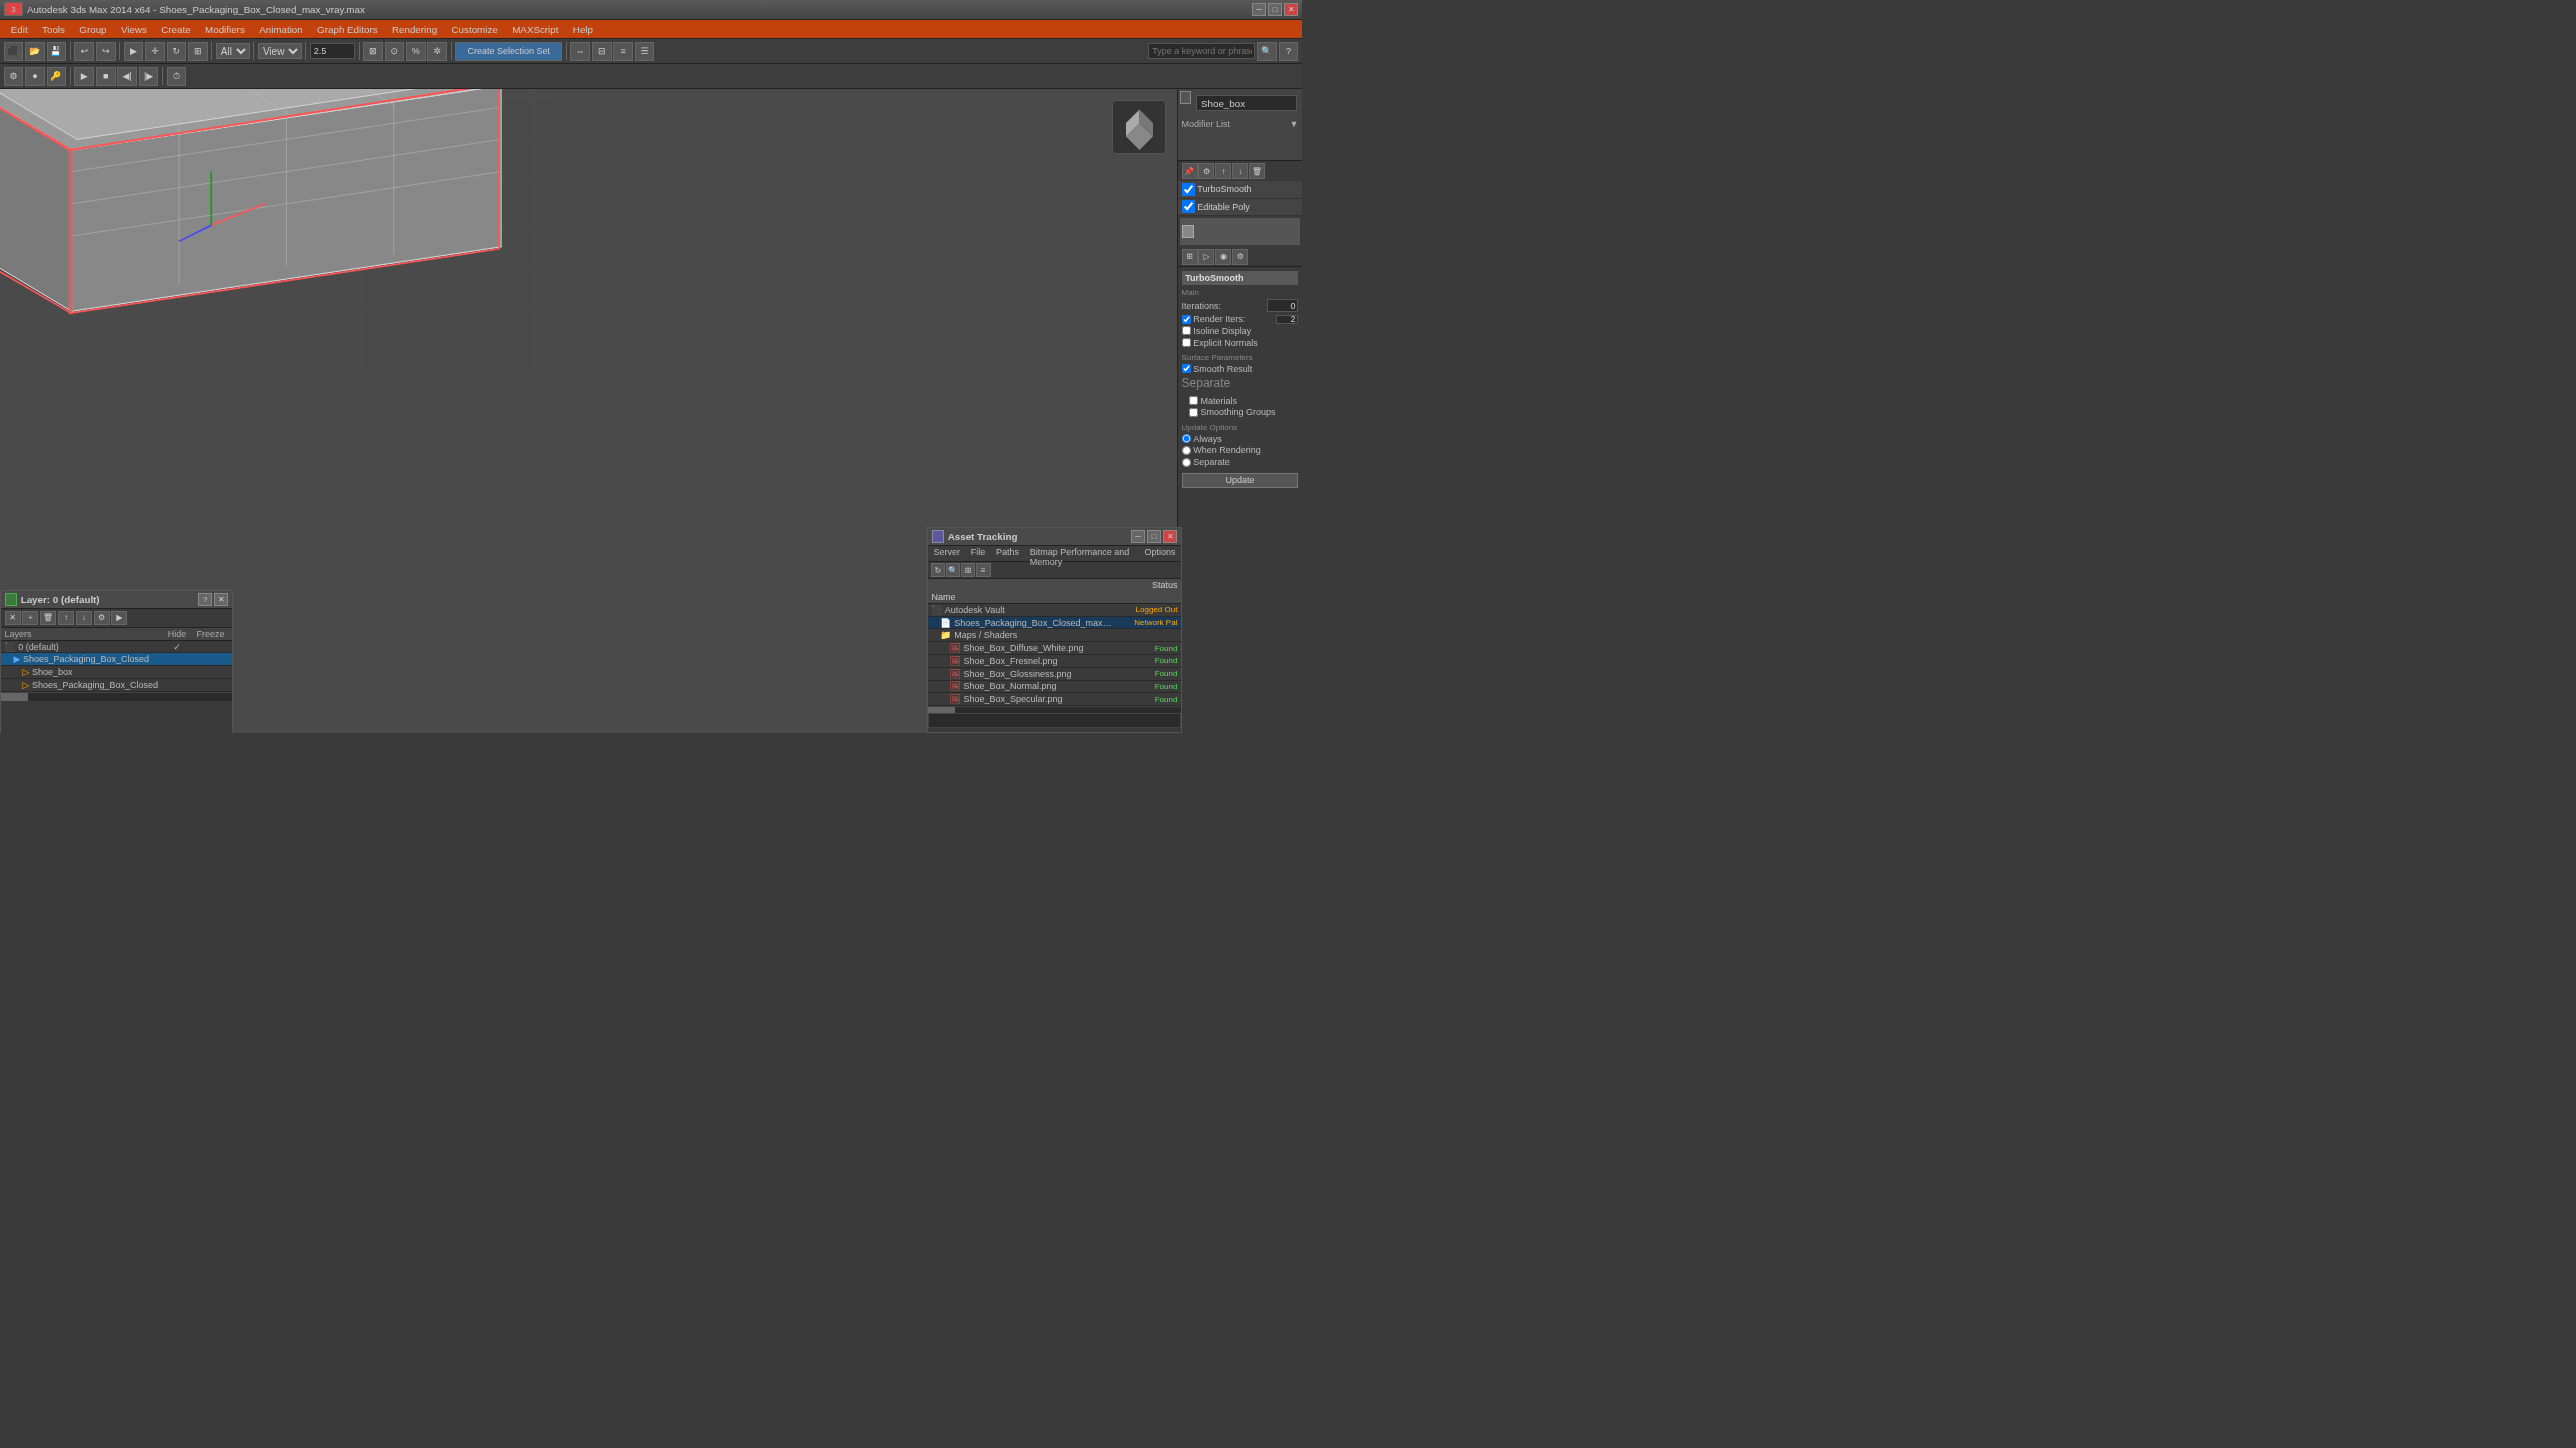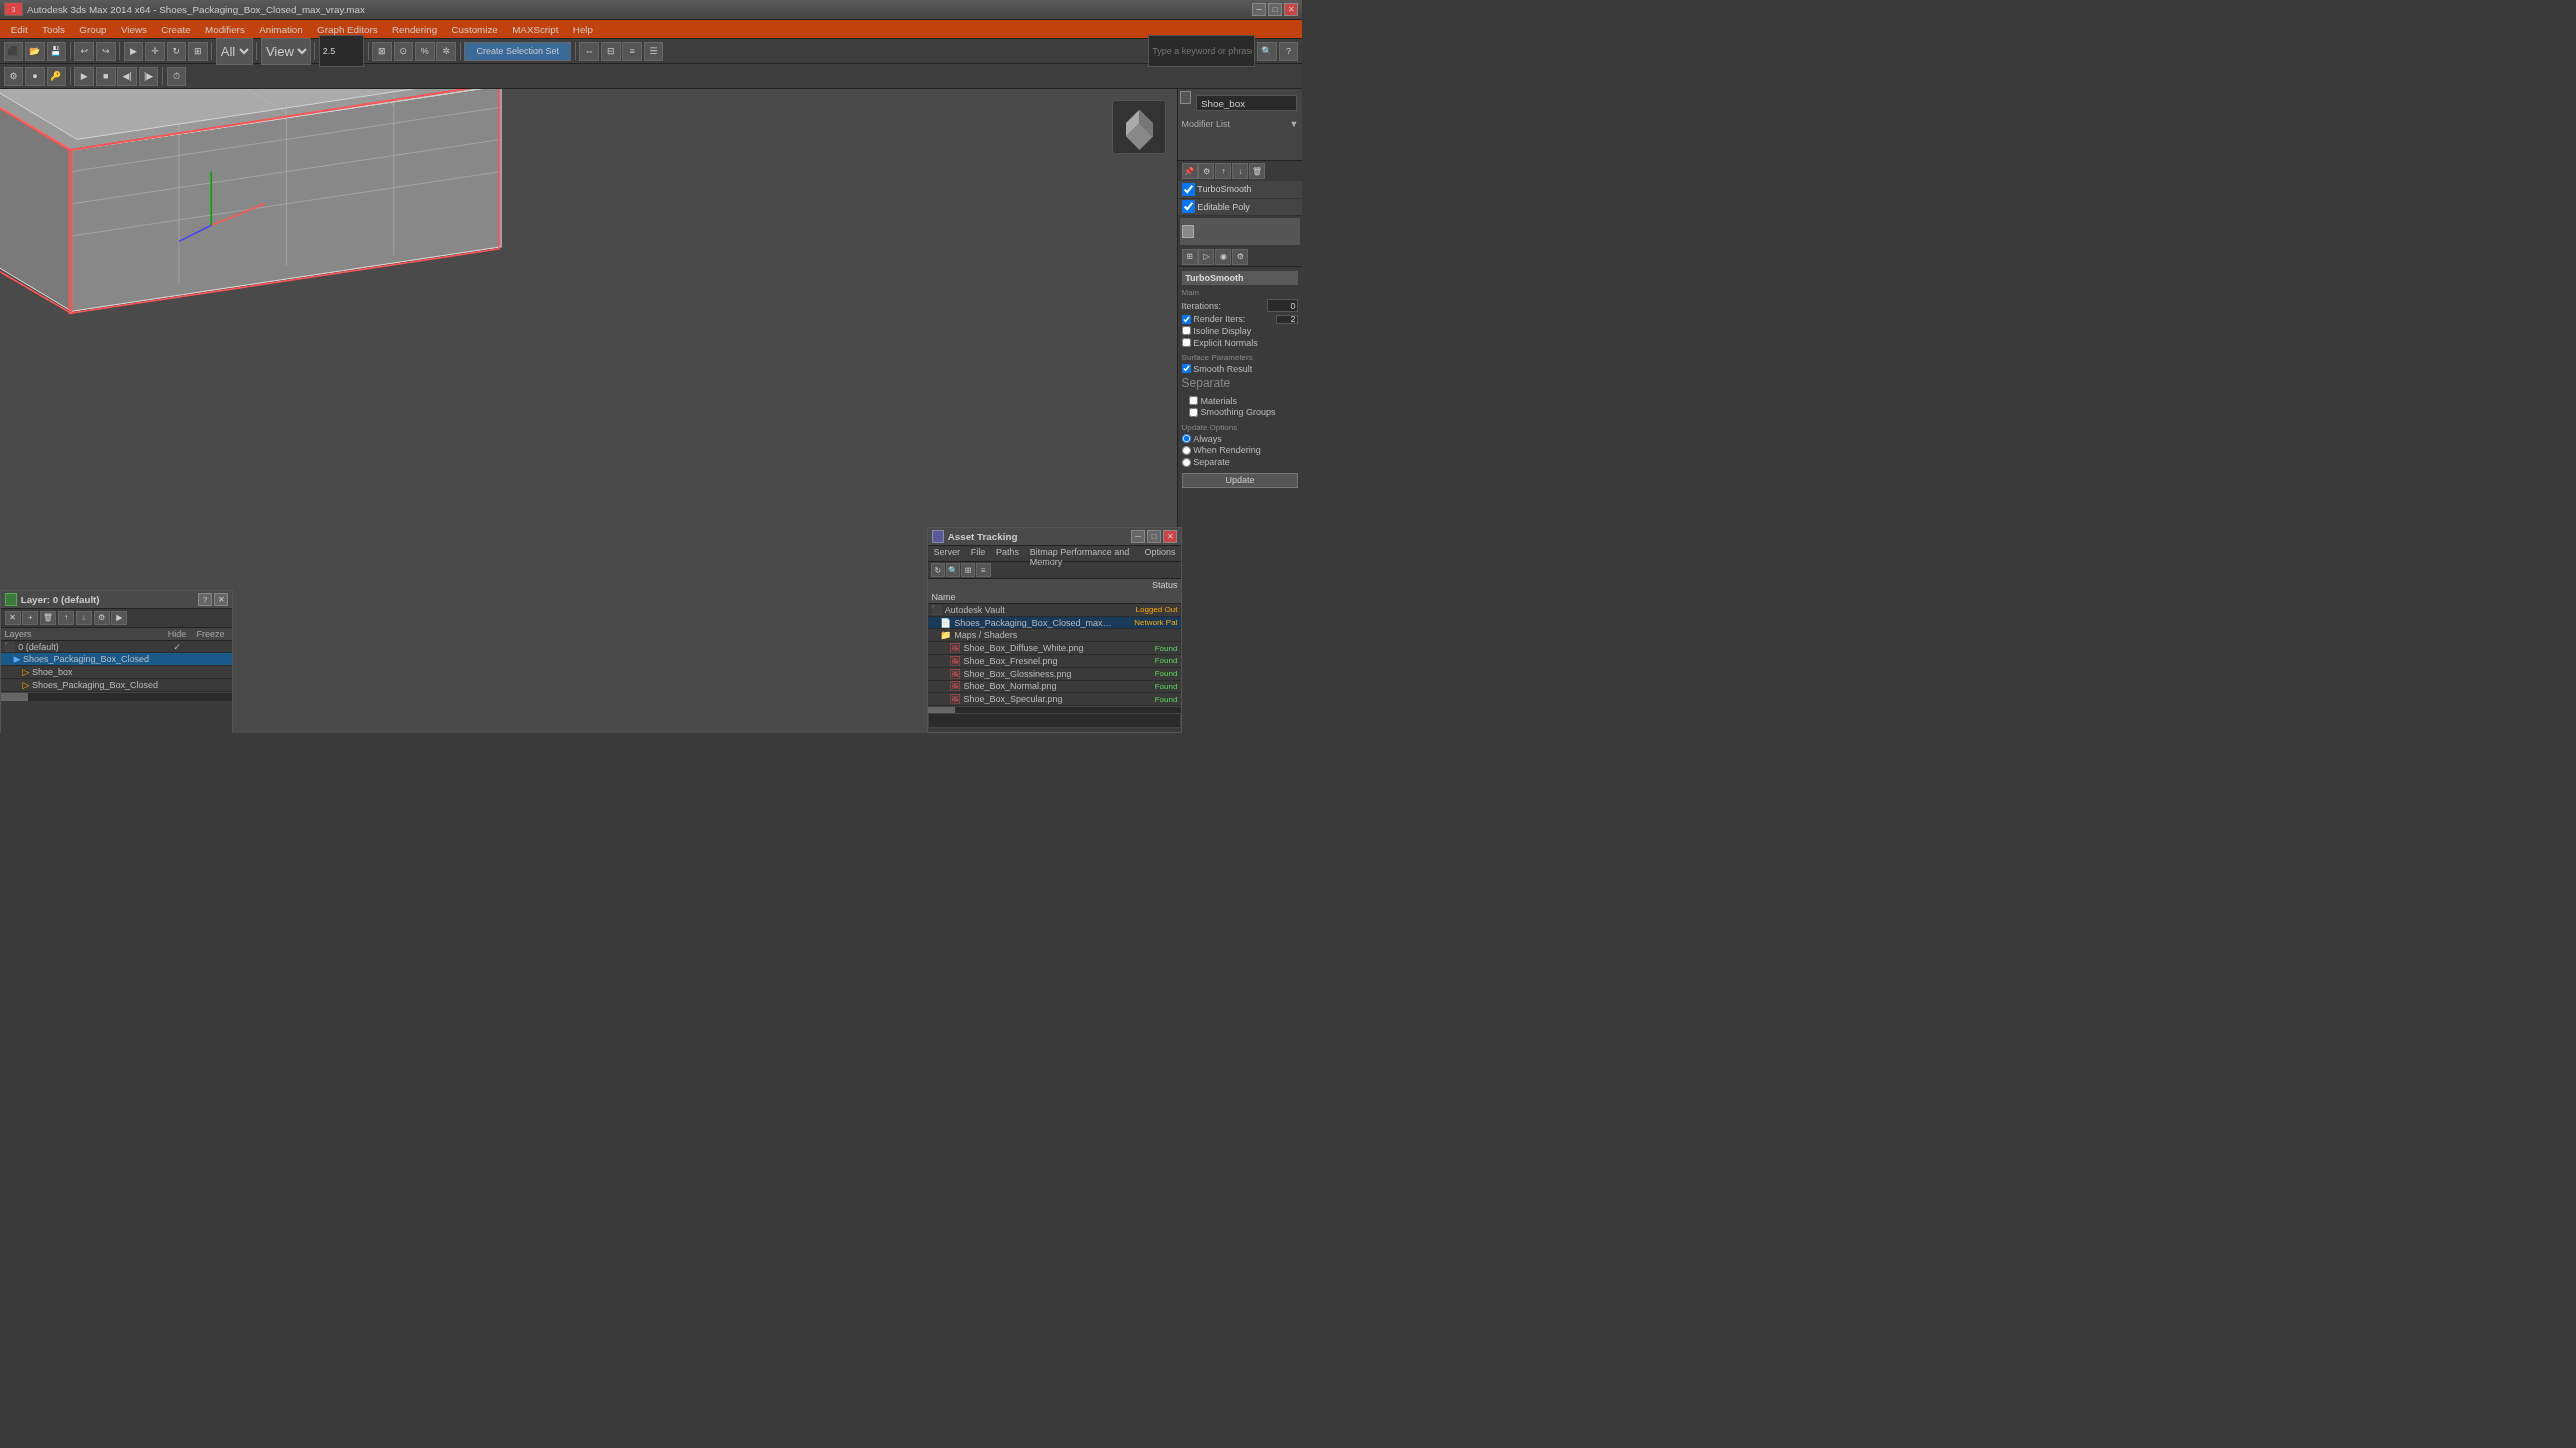--- a/index.html
+++ b/index.html
@@ -90,34 +90,34 @@
       justify-content: center;
       padding: 0 2.7px;
     }
     .toolbar-separator {
       width: 0.9px;
       height: 18px;
       background: #666;
       margin: 0 1.8px;
     }
     .toolbar-input {
-      height: 32px;
+      height: 16px;
       background: #2a2a2a;
       border: 0.9px solid #555;
       color: #ccc;
       font-size: 9px;
       padding: 0 2.7px;
       width: 45px;
     }
     .toolbar-select {
-      height: 27px;
+      height: 16px;
       background: #555;
       border: 0.9px solid #666;
       color: #ccc;
-      font-size: 13px;
+      font-size: 10px;
     }
 
     
     #toolbar2 {
       height: 25px;
       background: #3d3d3d;
       display: flex;
       align-items: center;
       padding: 0 3.6px;
       gap: 1.8px;

